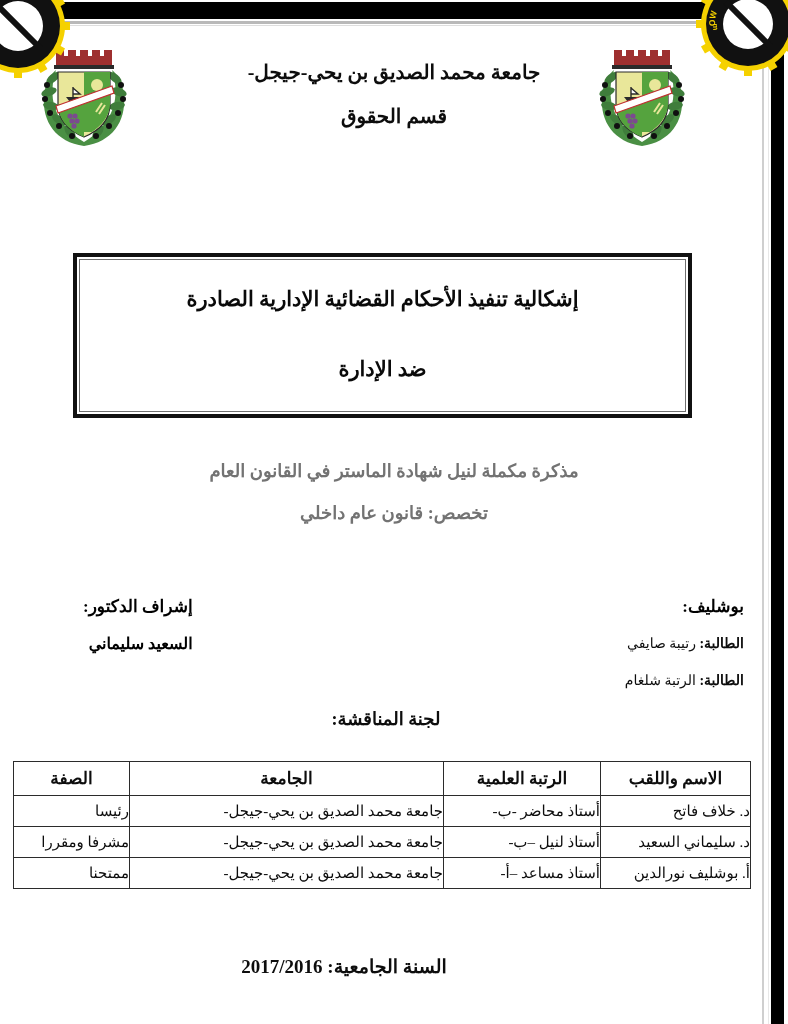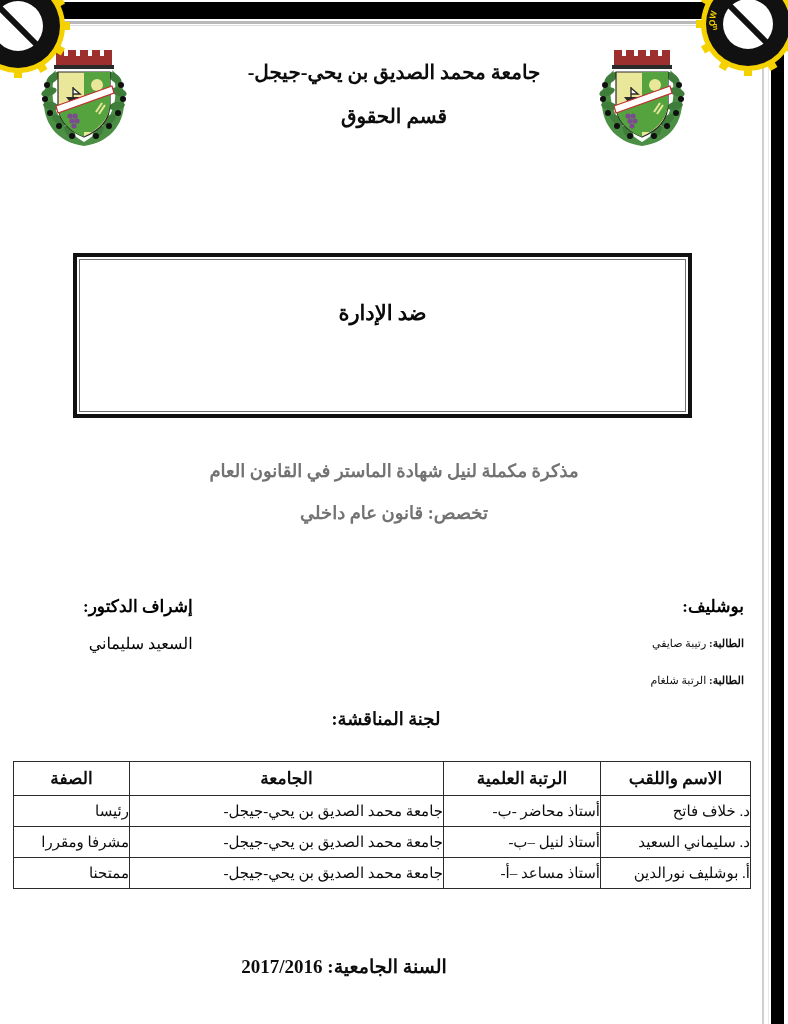--- a/index.html
+++ b/index.html
@@ -157,35 +157,35 @@
     text-align: right;
   }
   .people-left {
     position: absolute;
     left: 83px;
     top: 0;
     text-align: right;
     direction: rtl;
   }
   .people-line {
-    font-size: 11px;
+    font-size: 14px;
     color: #0d0d0d;
     line-height: 37px;
     white-space: nowrap;
   }
   .people-line b { font-weight: bold; }
   .people-line .plain { font-weight: normal; }
   .people-label {
     font-weight: bold;
     font-size: 17px;
     line-height: 37px;
     white-space: nowrap;
   }
   .supervisor-name {
-    font-weight: normal;
+    font-weight: bold;
     font-size: 16px;
     line-height: 37px;
     white-space: nowrap;
   }
 
   
   .jury-label {
     position: absolute;
     left: 0;
     top: 708px;
@@ -442,20 +442,21 @@
       </g>
     </svg>
   </div>
 
   <div class="header-block">
     <div class="header-line">جامعة محمد الصديق بن يحي-جيجل-</div>
     <div class="header-line">قسم الحقوق</div>
   </div>
 
   <div class="title-box">
+    <div class="title-line first">إشكالية تنفيذ الأحكام القضائية الإدارية الصادرة</div>
     <div class="title-line second">ضد الإدارة</div>
   </div>
 
   <div class="degree-block">
     <div class="degree-line">مذكرة مكملة لنيل شهادة الماستر في القانون العام</div>
     <div class="degree-line">تخصص: قانون عام داخلي</div>
   </div>
 
   <div class="people">
     <div class="people-right">

